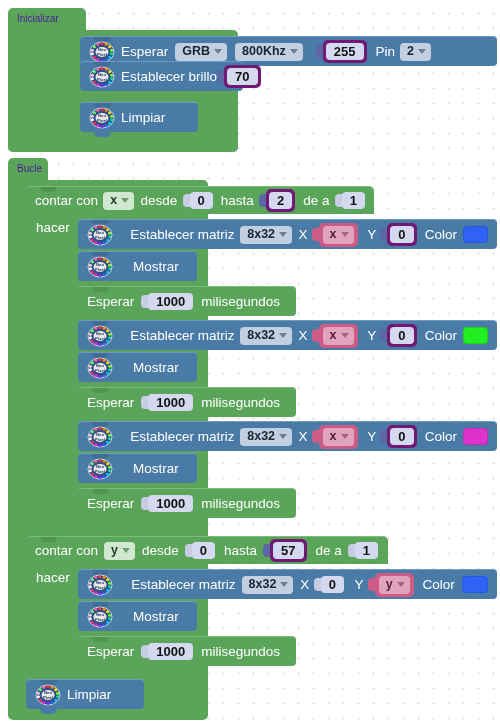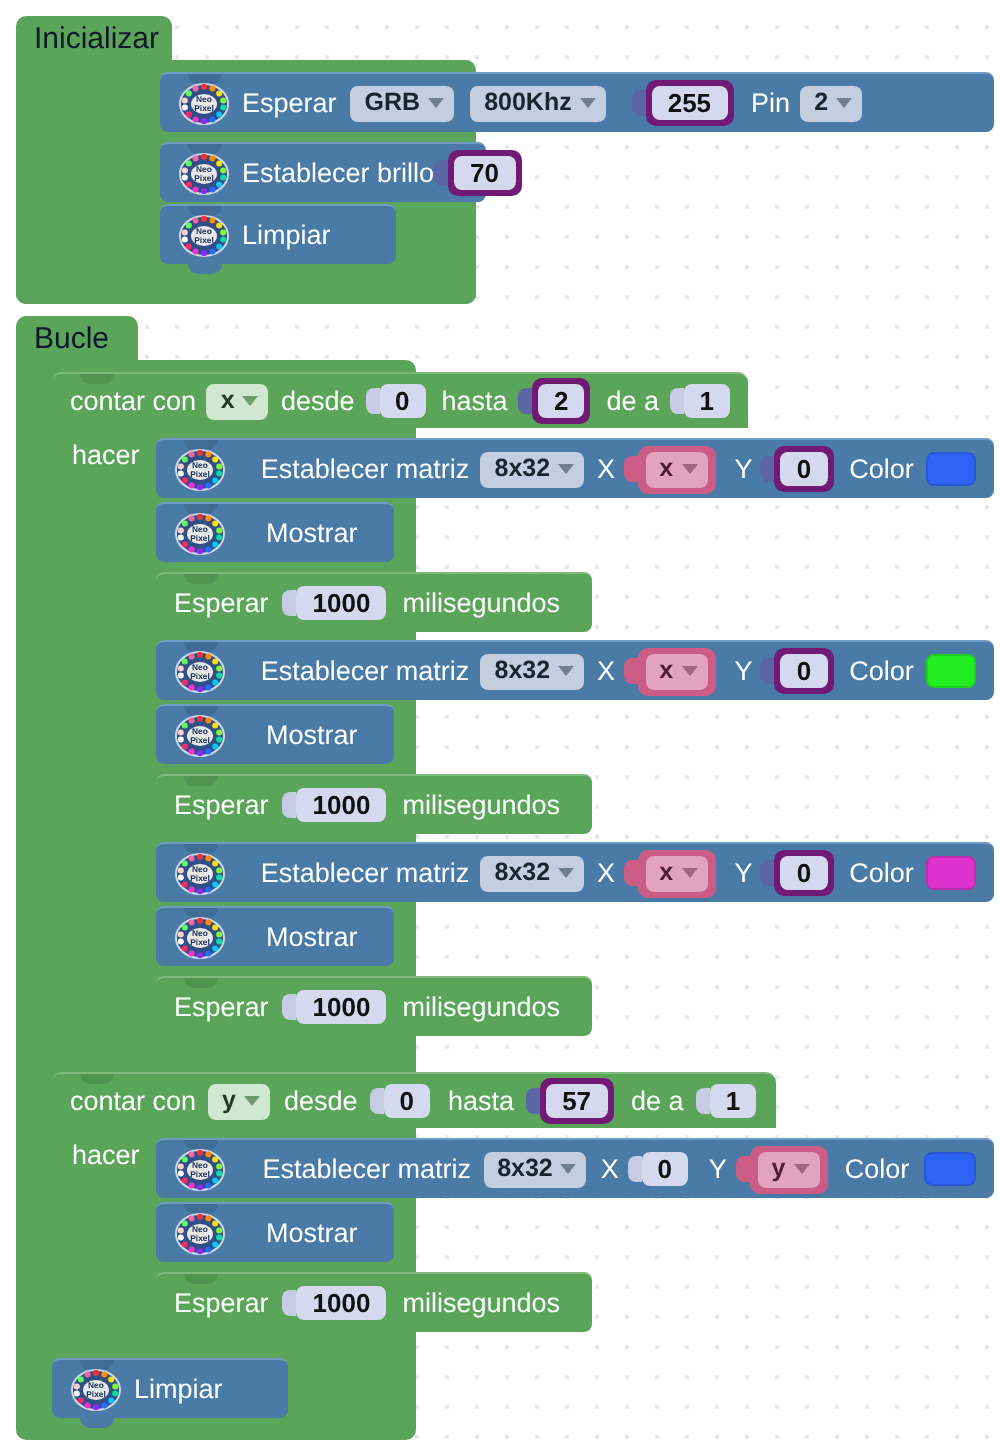--- a/index.html
+++ b/index.html
@@ -19,21 +19,21 @@
   .hat-label,.row-label,.lbl{
     color:#ffffff;font-size:13.5px;line-height:1;white-space:nowrap;
   }
 
   
   .hat-tab{
     position:absolute;height:22px;border-radius:5px 5px 0 0;
     background:#5ba55b;display:flex;align-items:center;padding-left:9px;
     box-sizing:border-box;
   }
-  .hat-tab span{color:#0f172a;font-size:15px;line-height:1;}
+  .hat-tab span{color:#4c1d95;font-size:10px;line-height:1;}
 
   
   .c-body{position:absolute;background:#5ba55b;border-radius:5px;}
   .c-body.sq-tl{border-top-left-radius:0;}
 
   
   .row{
     position:absolute;display:flex;align-items:center;
     border-radius:4px;box-sizing:border-box;
     padding:0 9px;
@@ -168,21 +168,21 @@
     </span>
     <span class="sp" style="width:9px"></span>
     <span class="lbl">Pin</span>
     <span class="sp" style="width:5px"></span>
     <span class="dropdown">
       <span>2</span>
       <span class="caret"></span>
     </span>
   </div>
 
-  <div class="row blue" style="left:80px;top:71px;width:163px;height:30px;">
+  <div class="row blue" style="left:80px;top:61px;width:163px;height:30px;">
     <span class="notch onblue"></span>
     <span class="np-icon">
       <svg width="26" height="22" viewBox="0 0 26 22">
         <ellipse cx="13" cy="11" rx="12" ry="10" fill="#2f4f86" stroke="#cfd8e6" stroke-width="1"></ellipse>
         <ellipse cx="13" cy="11" rx="6.5" ry="5" fill="#e8e8e8"></ellipse>
         <circle cx="13" cy="2.4" r="1.5" fill="#ff3030"></circle>
           <circle cx="17.2" cy="3.3" r="1.5" fill="#ff8c00"></circle>
         <circle cx="20.6" cy="5.8" r="1.5" fill="#ffe000"></circle>
           <circle cx="22.6" cy="9.2" r="1.5" fill="#7cff2a"></circle>
         <circle cx="22.6" cy="12.8" r="1.5" fill="#00e0a0"></circle>
@@ -230,21 +230,21 @@
           <circle cx="3.4" cy="9.2" r="1.5" fill="#ffd0d0"></circle>
         <circle cx="5.4" cy="5.8" r="1.5" fill="#60ff60"></circle>
           <circle cx="8.8" cy="3.3" r="1.5" fill="#ff60a0"></circle>
         <text x="13" y="10.2" font-size="4.2" fill="#17305c" text-anchor="middle" font-family="Liberation Sans, sans-serif" font-weight="bold">Neo</text>
         <text x="13" y="14.6" font-size="4.2" fill="#17305c" text-anchor="middle" font-family="Liberation Sans, sans-serif" font-weight="bold">Pixel</text>
       </svg>
     </span>
     <span class="lbl">Limpiar</span>
   </div>
 
-  <div class="hat-tab" style="left:8px;top:158px;width:61px;">
+  <div class="hat-tab" style="left:8px;top:158px;width:40px;">
     <span>Bucle</span>
   </div>
   <div class="c-body sq-tl" style="left:8px;top:180px;width:200px;height:540px;"></div>
 
   <div class="c-body" style="left:26px;top:186px;width:160px;height:340px;"></div>
 
   <div class="row green" style="left:26px;top:186px;width:348px;height:28px;border-radius:5px 5px 0 0;">
     <span class="notch ongreen"></span>
     <span class="lbl">contar con</span>
     <span class="sp" style="width:6px"></span>

